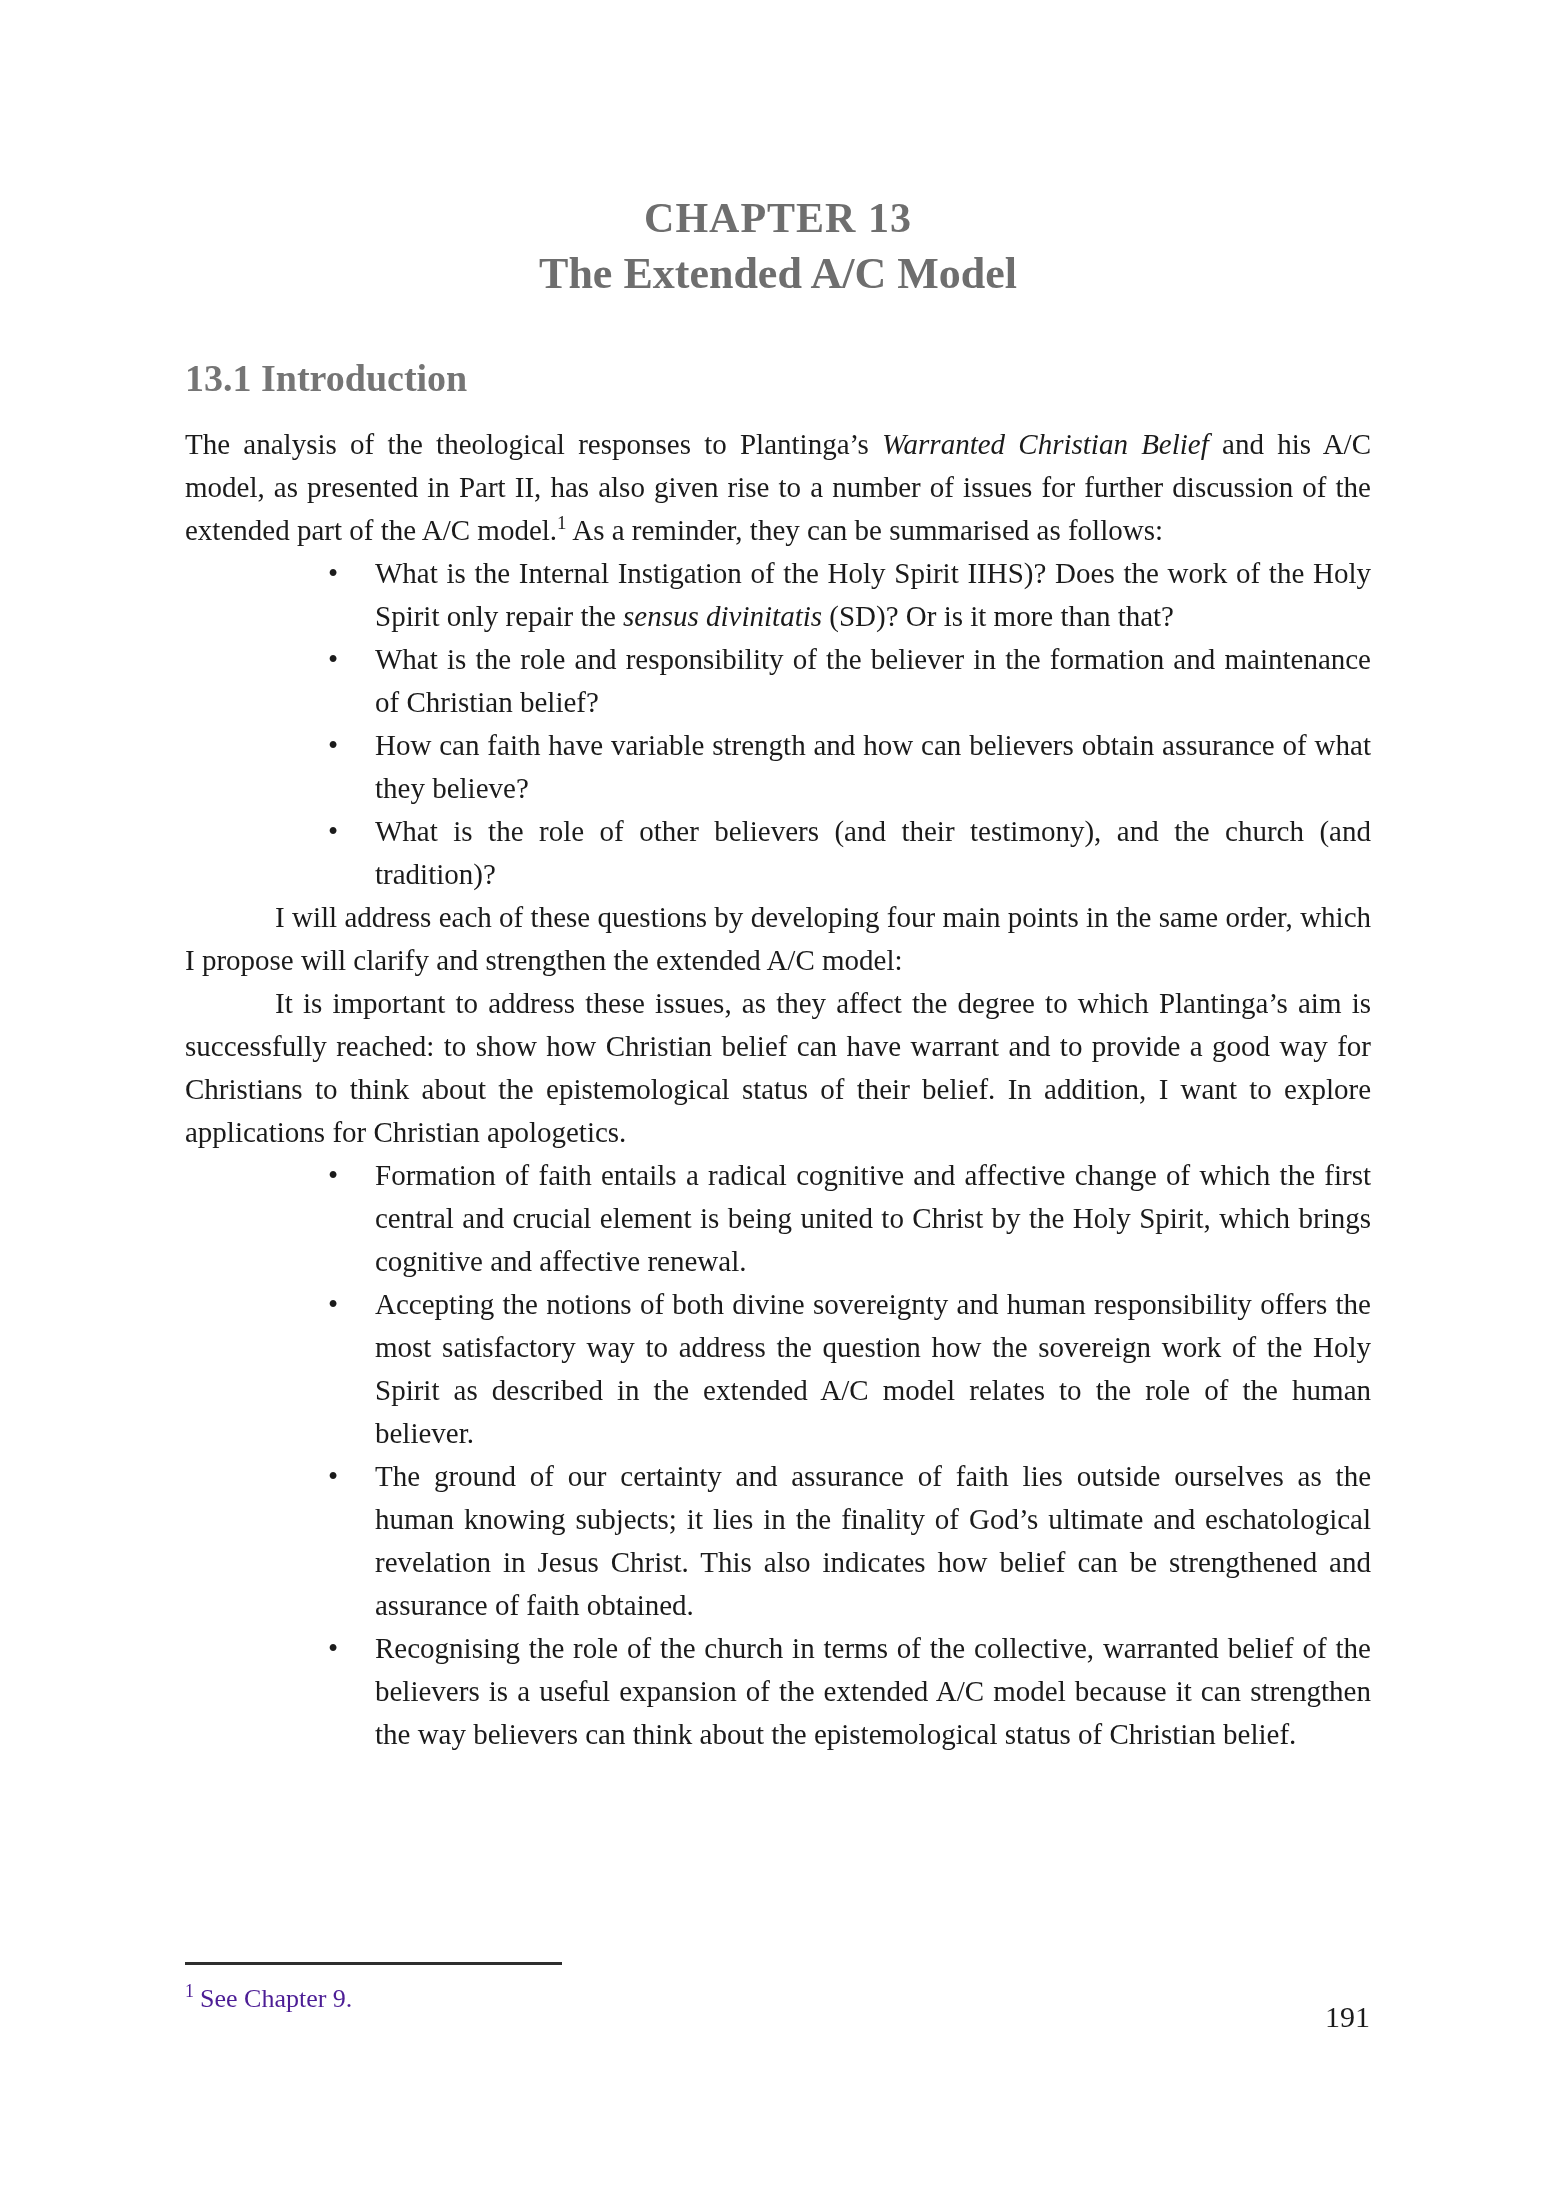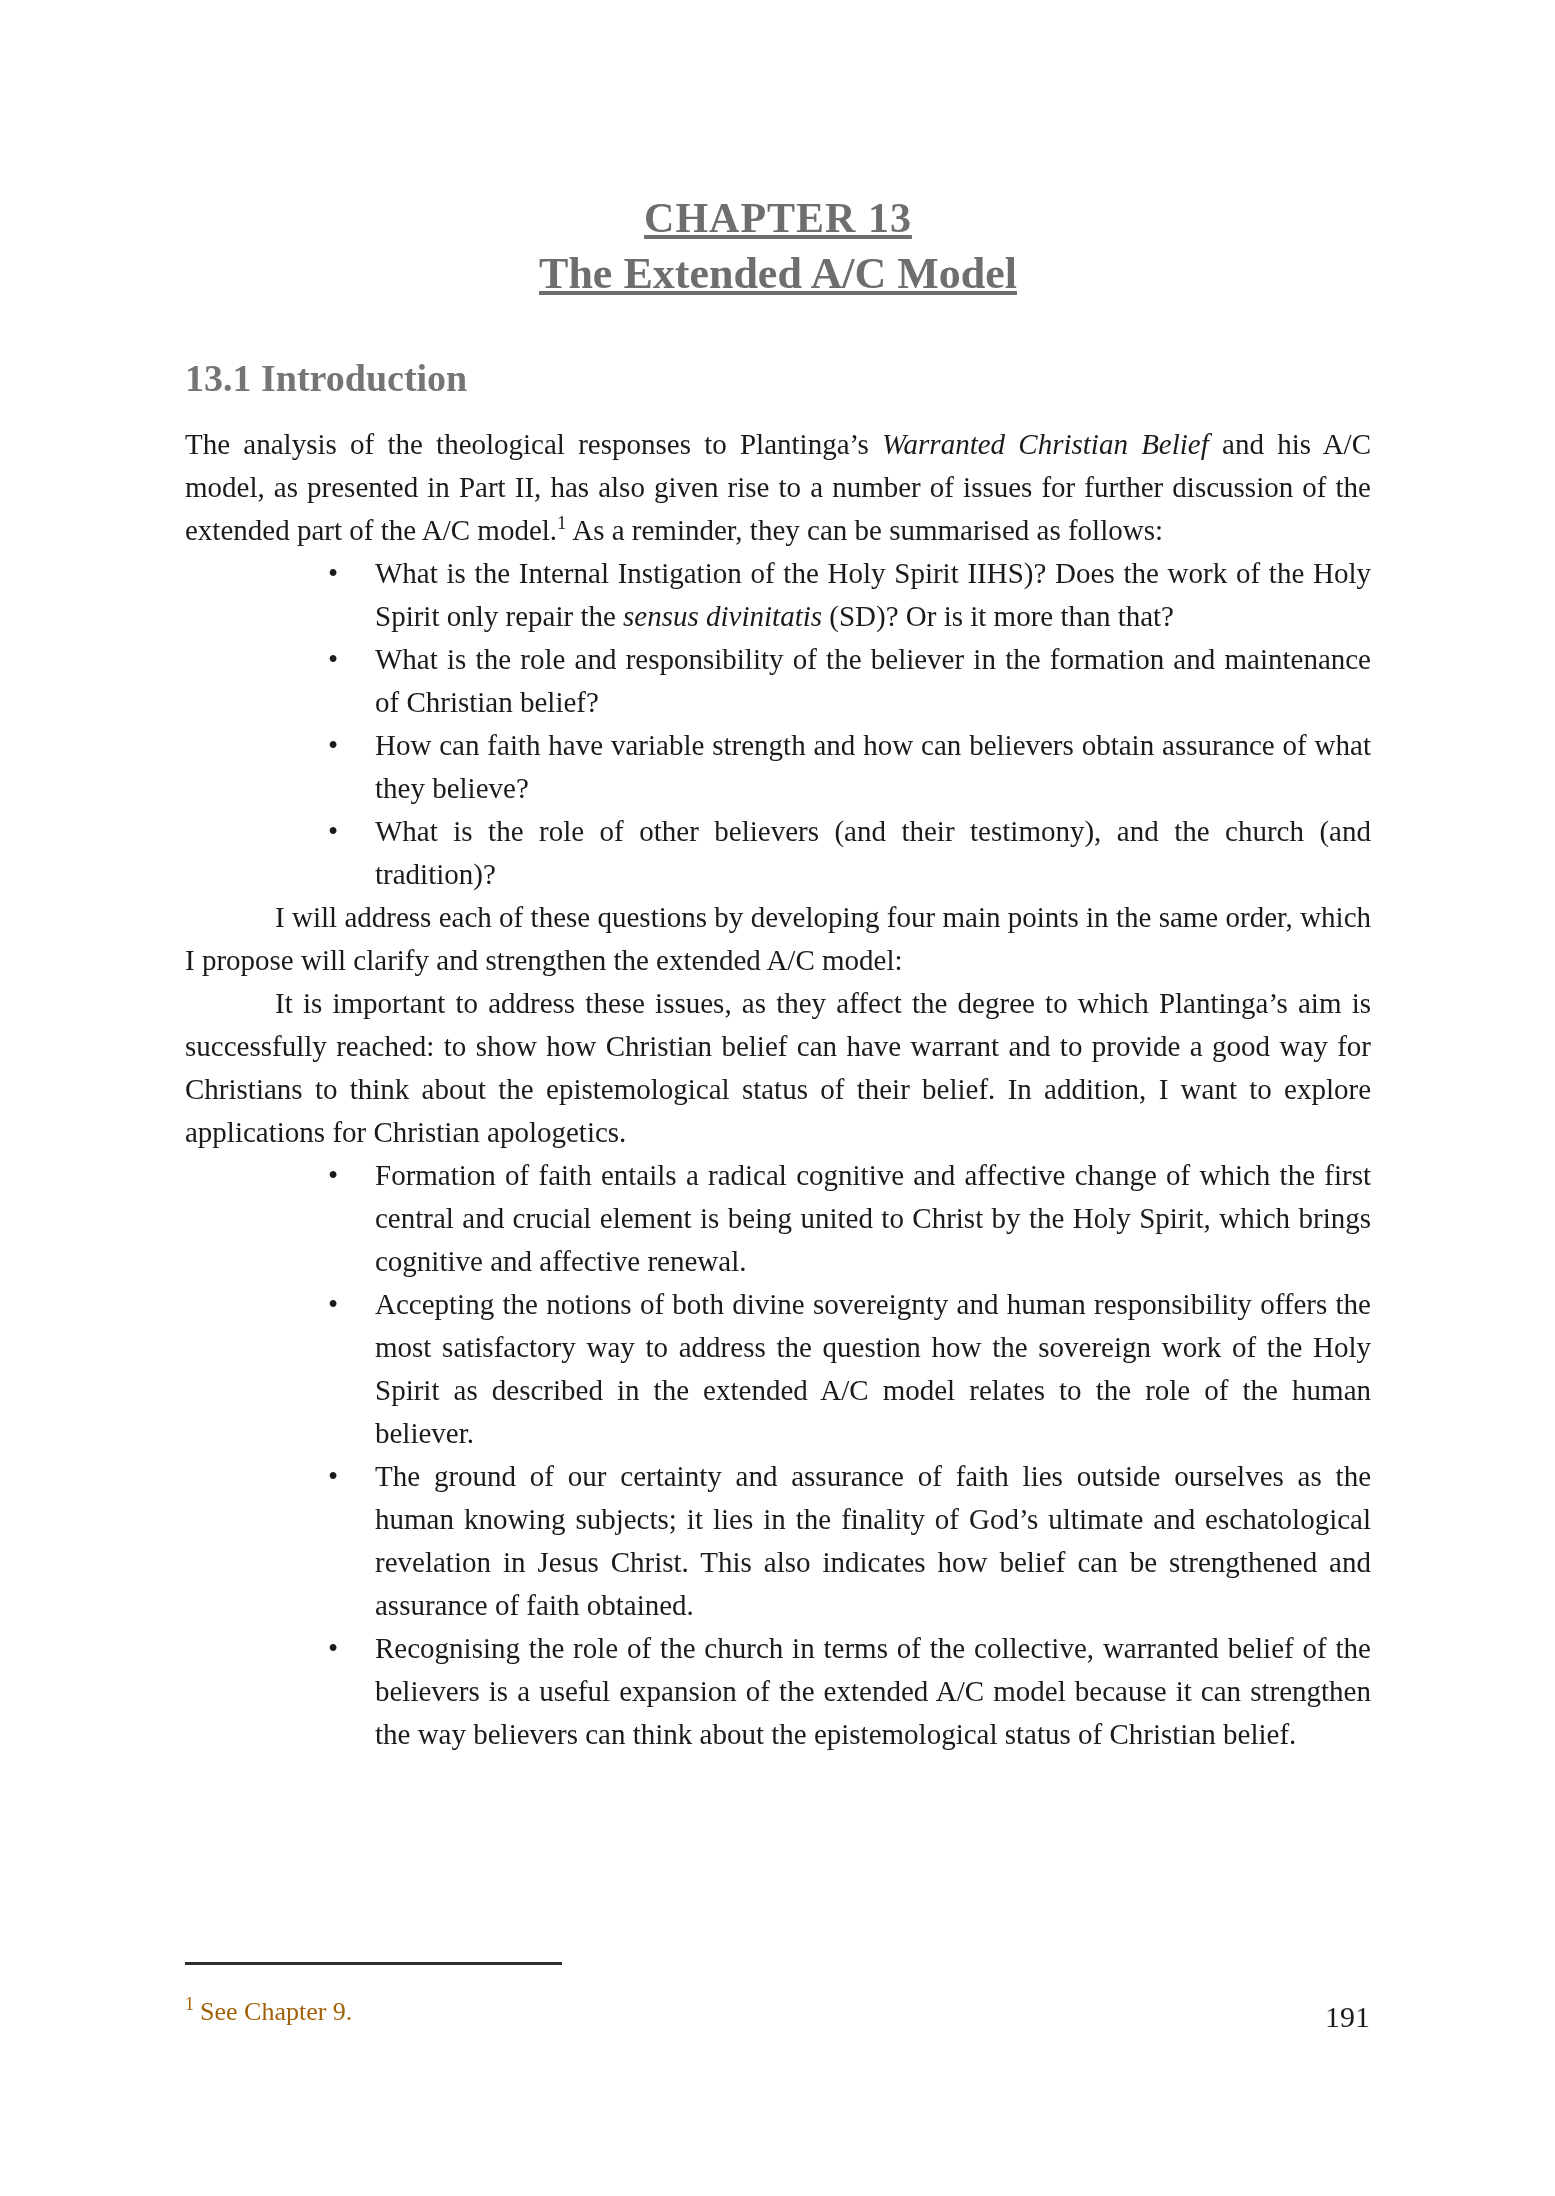--- a/index.html
+++ b/index.html
@@ -19,21 +19,20 @@
     position: absolute;
     left: 185px;
     top: 0;
     width: 1186px;
   }
   .chapter-head {
     margin-top: 192px;
     text-align: center;
     color: #6e6e6e;
     font-weight: bold;
-    text-decoration: underline;
   }
   .chapter-label {
     font-size: 42px;
     line-height: 52px;
     letter-spacing: 1px;
   }
   .chapter-title {
     font-size: 44px;
     line-height: 60px;
   }
@@ -82,24 +81,24 @@
     left: 185px;
     top: 1962px;
     width: 1186px;
   }
   .footnote-rule {
     width: 377px;
     border-top: 3px solid #2e2e2e;
     height: 0;
   }
   .footnote-text {
-    margin-top: 30px;
+    margin-top: 17px;
     font-size: 26px;
     line-height: 34px;
-    color: #a16207;
+    color: #4c1d95;
   }
   .footnote-text sup {
     font-size: 18px;
     line-height: 0;
     margin-right: 6px;
   }
   .page-number {
     position: absolute;
     top: 2000px;
     right: 185px;

